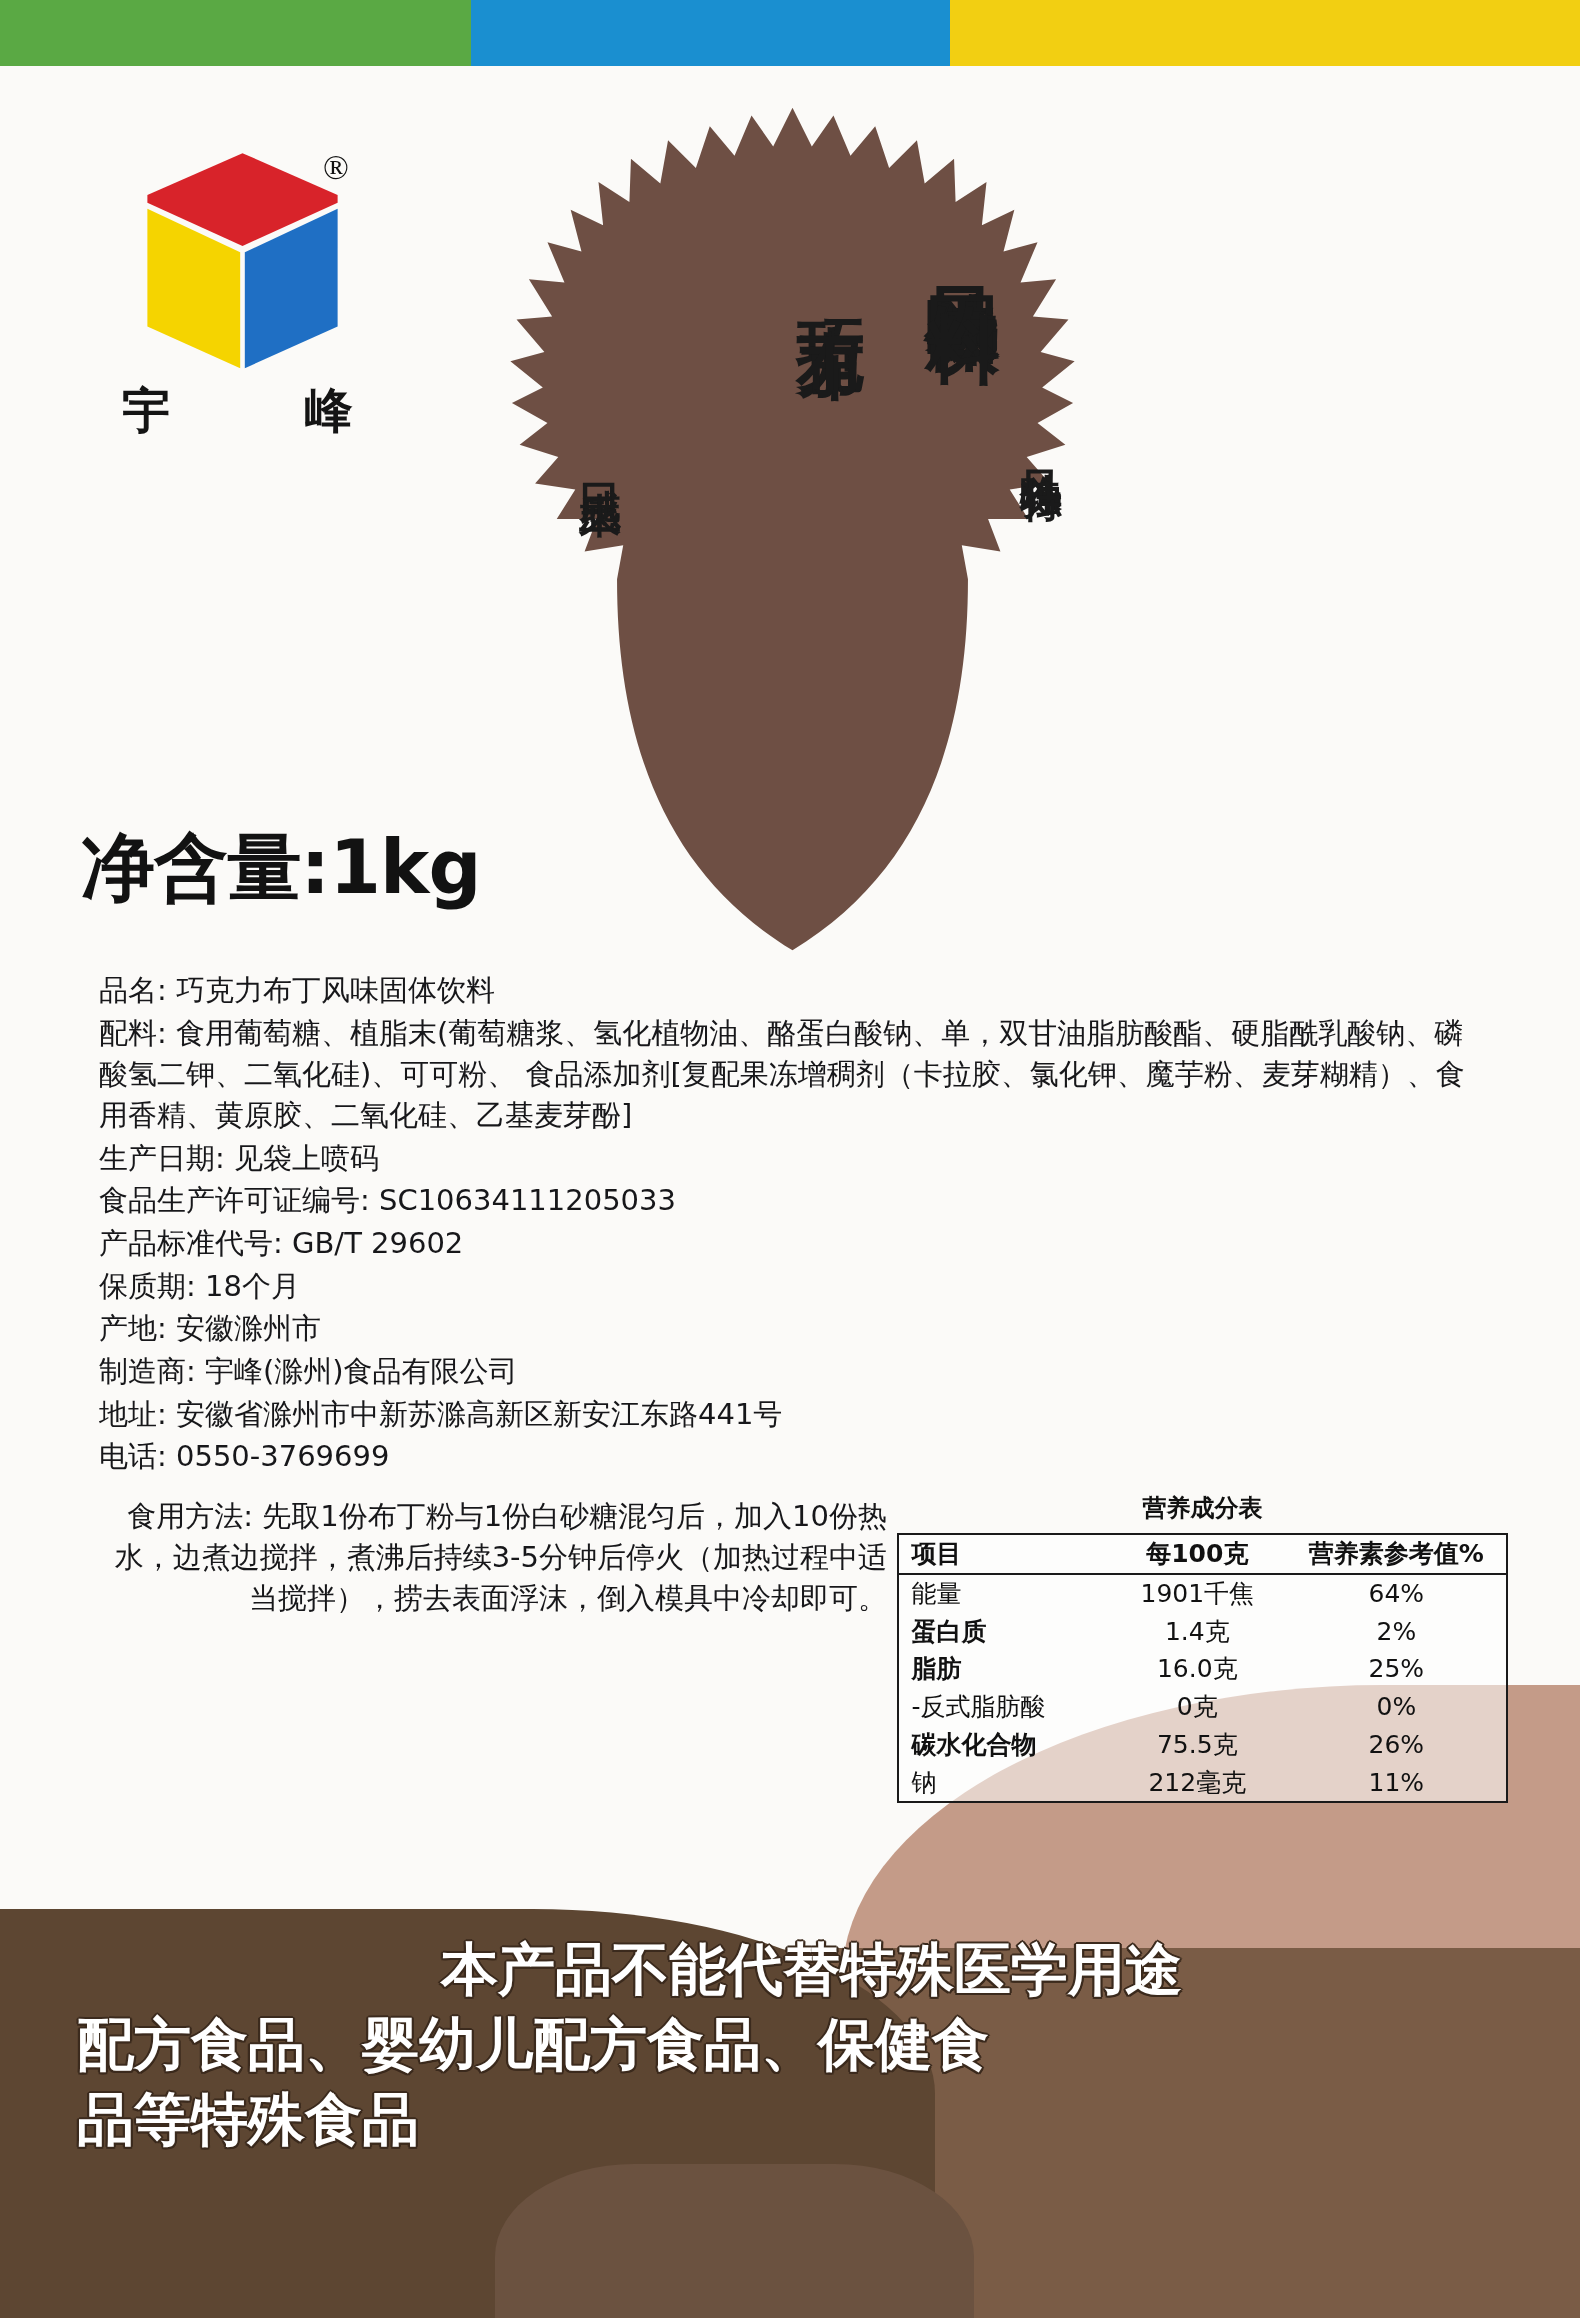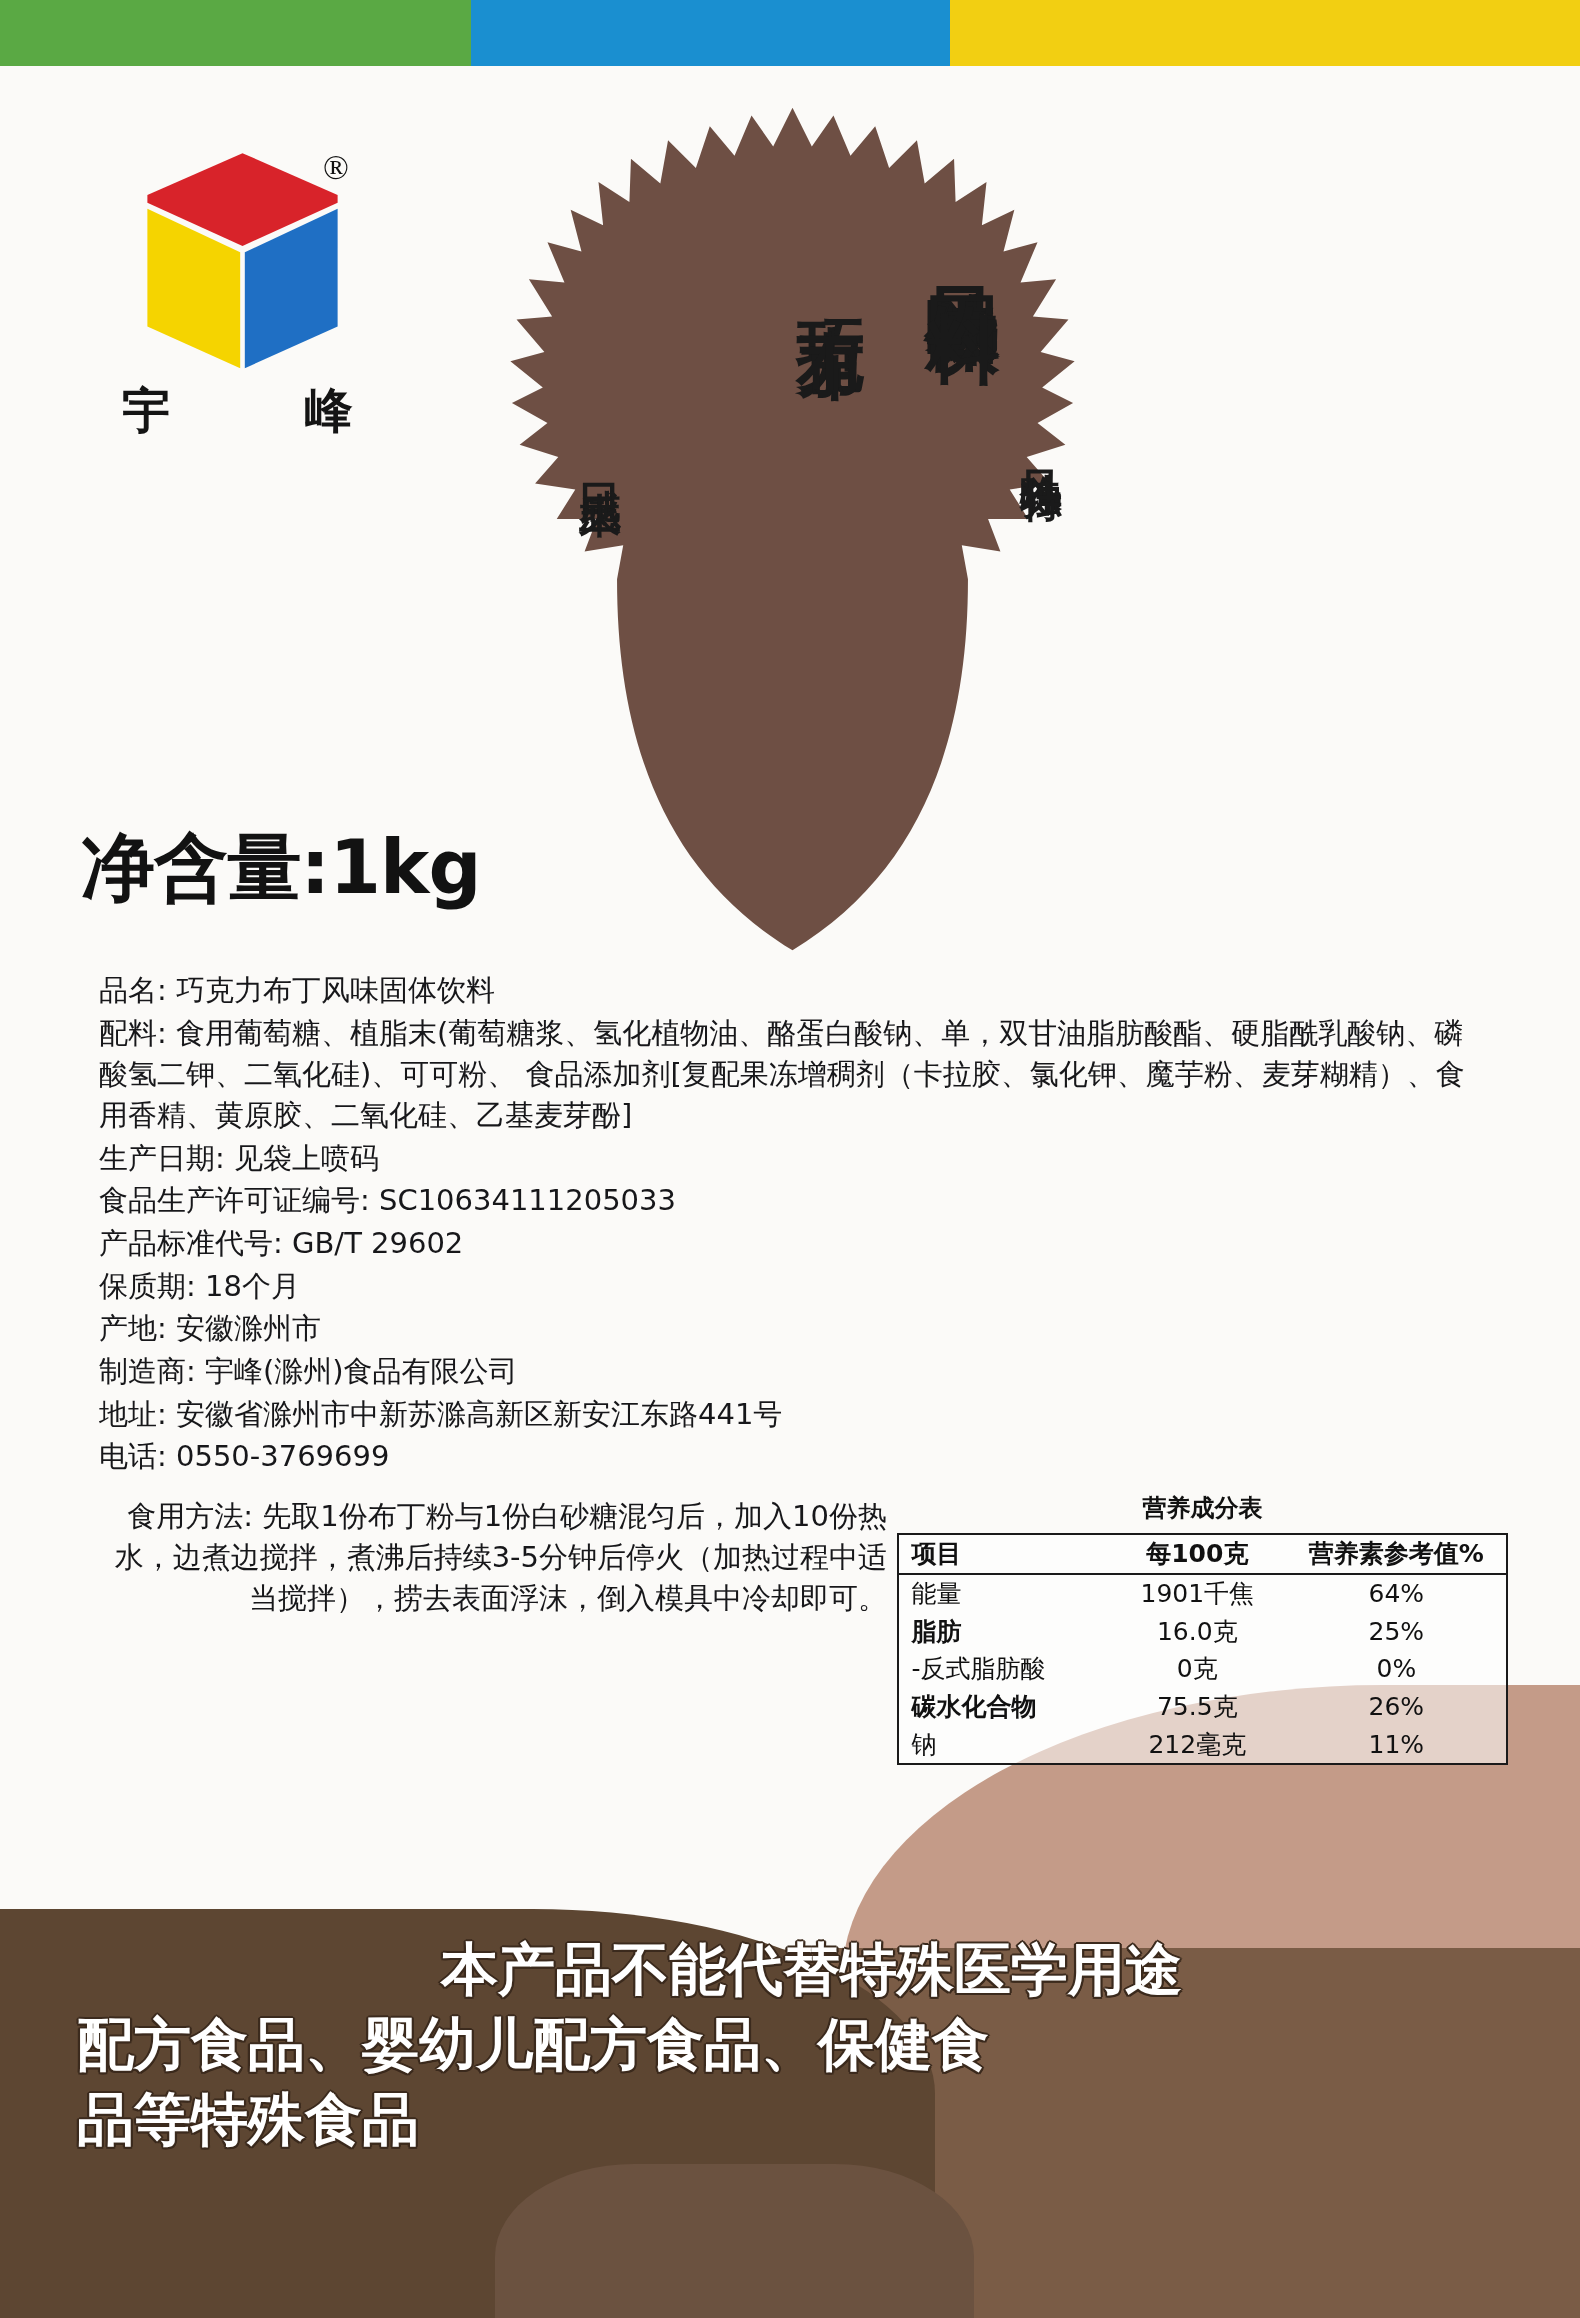--- a/index.html
+++ b/index.html
@@ -319,20 +319,25 @@
           <th class="c3">营养素参考值%</th>
         </tr>
       </thead>
       <tbody>
         <tr>
           <td class="c1">能量</td>
           <td class="c2">1901千焦</td>
           <td class="c3">64%</td>
         </tr>
         <tr>
+          <td class="c1 bold">蛋白质</td>
+          <td class="c2">1.4克</td>
+          <td class="c3">2%</td>
+        </tr>
+        <tr>
           <td class="c1 bold">脂肪</td>
           <td class="c2">16.0克</td>
           <td class="c3">25%</td>
         </tr>
         <tr>
           <td class="c1">-反式脂肪酸</td>
           <td class="c2">0克</td>
           <td class="c3">0%</td>
         </tr>
         <tr>

